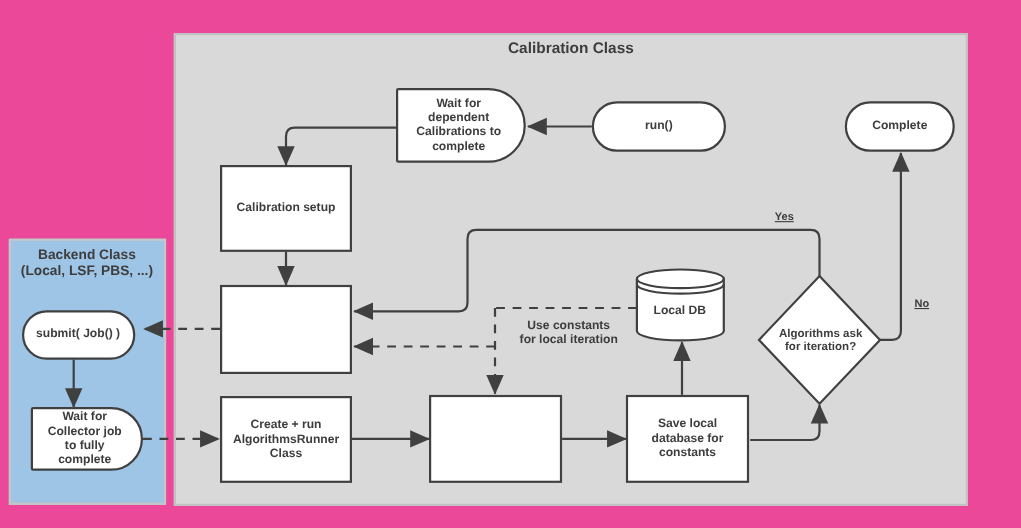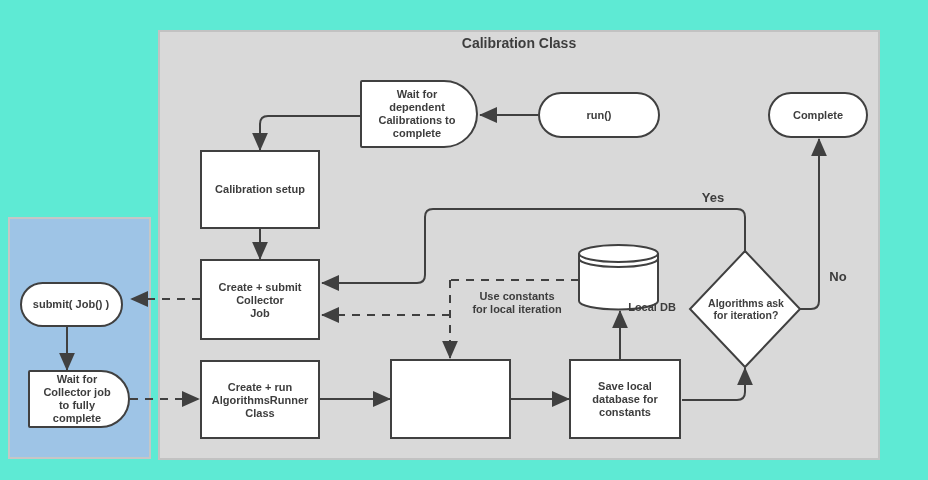--- a/index.html
+++ b/index.html
@@ -1,17 +1,17 @@
 <!DOCTYPE html>
 <html><head>
 <meta charset="utf-8">
 <style>
   html,body{margin:0;padding:0;background:#ffffff;}
   .canvas{
-    position:relative;width:928px;height:480px;background:#5eead4;overflow:hidden;
+    position:relative;width:928px;height:480px;background:#ec4899;overflow:hidden;
     font-family:"Liberation Sans", sans-serif;
   }
   .container-box{position:absolute;box-sizing:border-box;}
   .gray-box{
     left:158px;top:30px;width:722px;height:430px;
     background:#d9d9d9;border:2px solid #c2c2c2;
   }
   .blue-box{
     left:8px;top:217px;width:143px;height:242px;
     background:#9ec4e6;border:2px solid #c6c6c6;
@@ -24,21 +24,21 @@
   .delay{border-radius:2px 34px 34px 2px;}
   .delay-sm{border-radius:2px 29px 29px 2px;}
   svg.wires{position:absolute;left:0;top:0;z-index:3;}
   .lbl{
     position:absolute;z-index:4;transform:translate(-50%,-50%);
     color:#3d3d3d;font-weight:bold;font-size:11px;line-height:13px;
     text-align:center;white-space:pre-line;
   }
   .title{font-size:14px;line-height:16px;}
   .title-sm{font-size:12.5px;line-height:15px;}
-  .edge-lbl{font-size:13px;line-height:14px;}
+  .edge-lbl{font-size:10px;line-height:14px;text-decoration:underline;}
   .small-lbl{font-size:10.5px;line-height:12px;}
 </style>
 </head>
 <body>
 
 <div class="canvas">
 
   <div class="container-box gray-box"></div>
   <div class="container-box blue-box"></div>
 
@@ -84,38 +84,37 @@
     <g fill="none" stroke="#404040" stroke-width="2" stroke-dasharray="8 7">
       <path d="M200 299 L131 299" marker-end="url(#arr)"></path>
       <path d="M130 399 L199 399" marker-end="url(#arr)"></path>
       <path d="M579 280 L450 280"></path>
       <path d="M450 280 L450 358" marker-end="url(#arr)"></path>
       <path d="M450 315 L322 315" marker-end="url(#arr)"></path>
     </g>
   </svg>
 
   <div class="lbl title" style="left:519px;top:43px;">Calibration Class</div>
+  <div class="lbl title-sm" style="left:79px;top:239px;">Backend Class
+(Local, LSF, PBS, ...)</div>
 
   <div class="lbl" style="left:417px;top:114px;">Wait for
 dependent
 Calibrations to
 complete</div>
   <div class="lbl" style="left:599px;top:115px;">run()</div>
   <div class="lbl" style="left:818px;top:115px;">Complete</div>
   <div class="lbl" style="left:260px;top:189px;">Calibration setup</div>
-  <div class="lbl" style="left:260px;top:300px;">Create + submit
-Collector
-Job</div>
   <div class="lbl" style="left:260px;top:400px;">Create + run
 AlgorithmsRunner
 Class</div>
   <div class="lbl" style="left:625px;top:399px;">Save local
 database for
 constants</div>
-  <div class="lbl" style="left:652px;top:283px;margin-top:24px;">Local DB</div>
+  <div class="lbl" style="left:618px;top:283px;">Local DB</div>
   <div class="lbl small-lbl" style="left:746px;top:309px;">Algorithms ask
 for iteration?</div>
   <div class="lbl" style="left:71px;top:304px;">submit( Job() )</div>
   <div class="lbl" style="left:77px;top:399px;">Wait for
 Collector job
 to fully
 complete</div>
 
   <div class="lbl edge-lbl" style="left:713px;top:198px;">Yes</div>
   <div class="lbl edge-lbl" style="left:838px;top:277px;">No</div>

